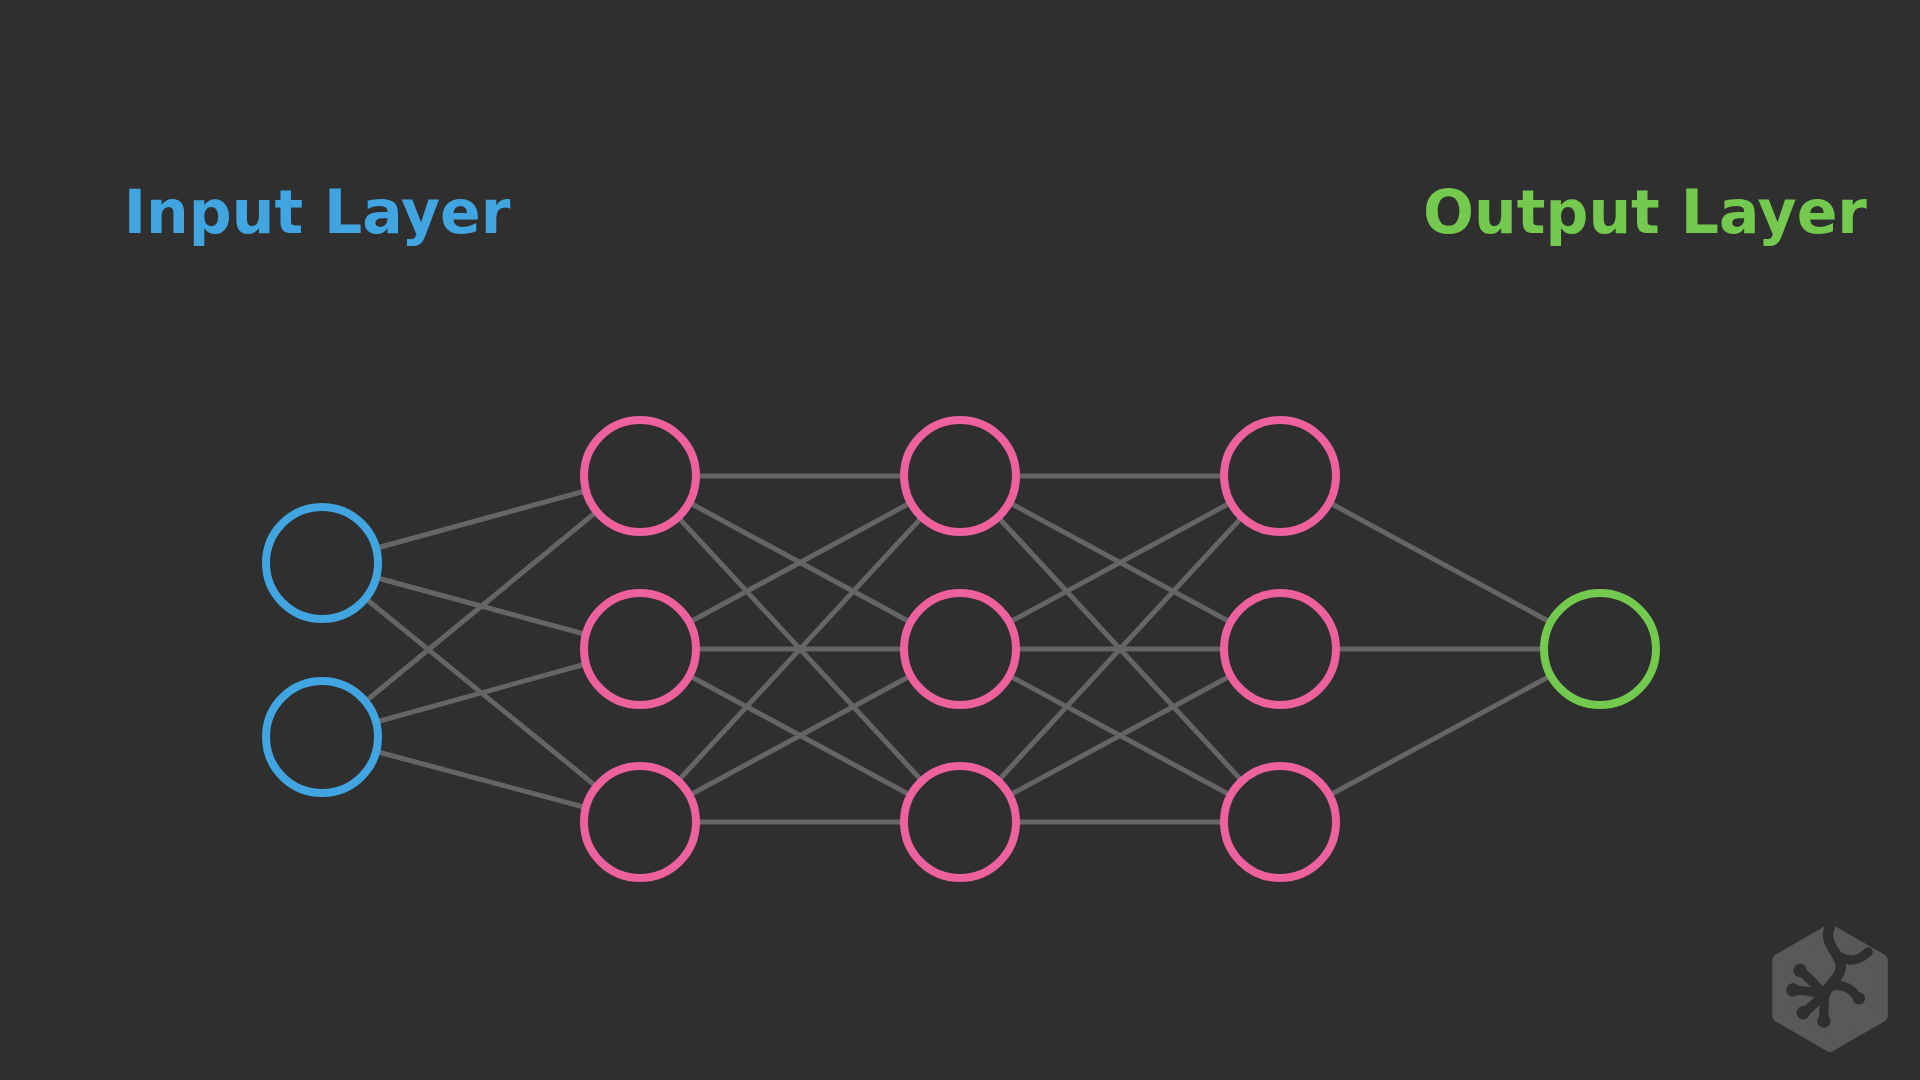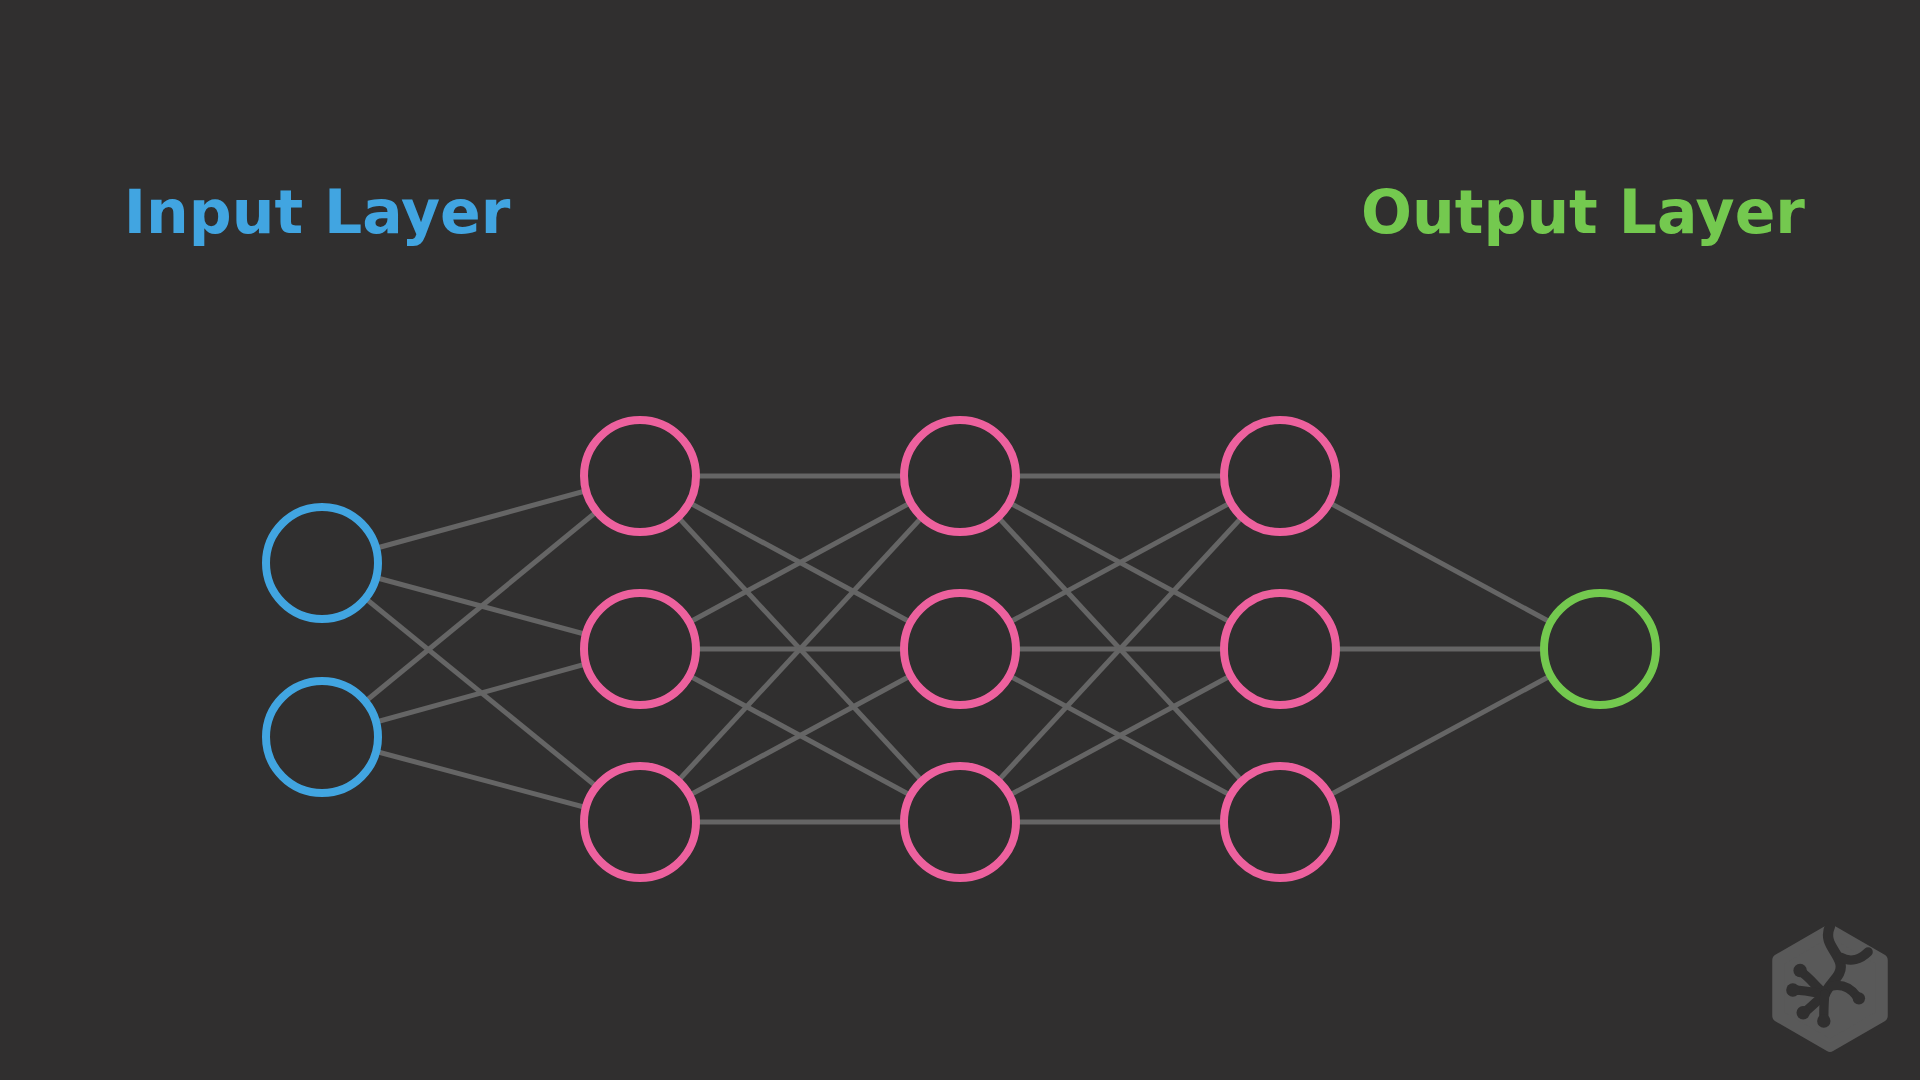--- a/index.html
+++ b/index.html
@@ -19,21 +19,21 @@
     font-size: 60px;
     font-weight: 700;
     letter-spacing: 0px;
     line-height: 62px;
     white-space: nowrap;
     user-select: none;
     margin-top: 43px;
   }
   .heading-input  { left: 317px;  }
   .heading-hidden { left: 956px;  }
-  .heading-output { left: 1583px; }
+  .heading-output { left: 1645px; }
   .network-svg {
     position: absolute;
     left: 0; top: 0;
     width: 1920px;
     height: 1080px;
   }
   .logo-svg {
     position: absolute;
     left: 1764px;
     top: 922px;

